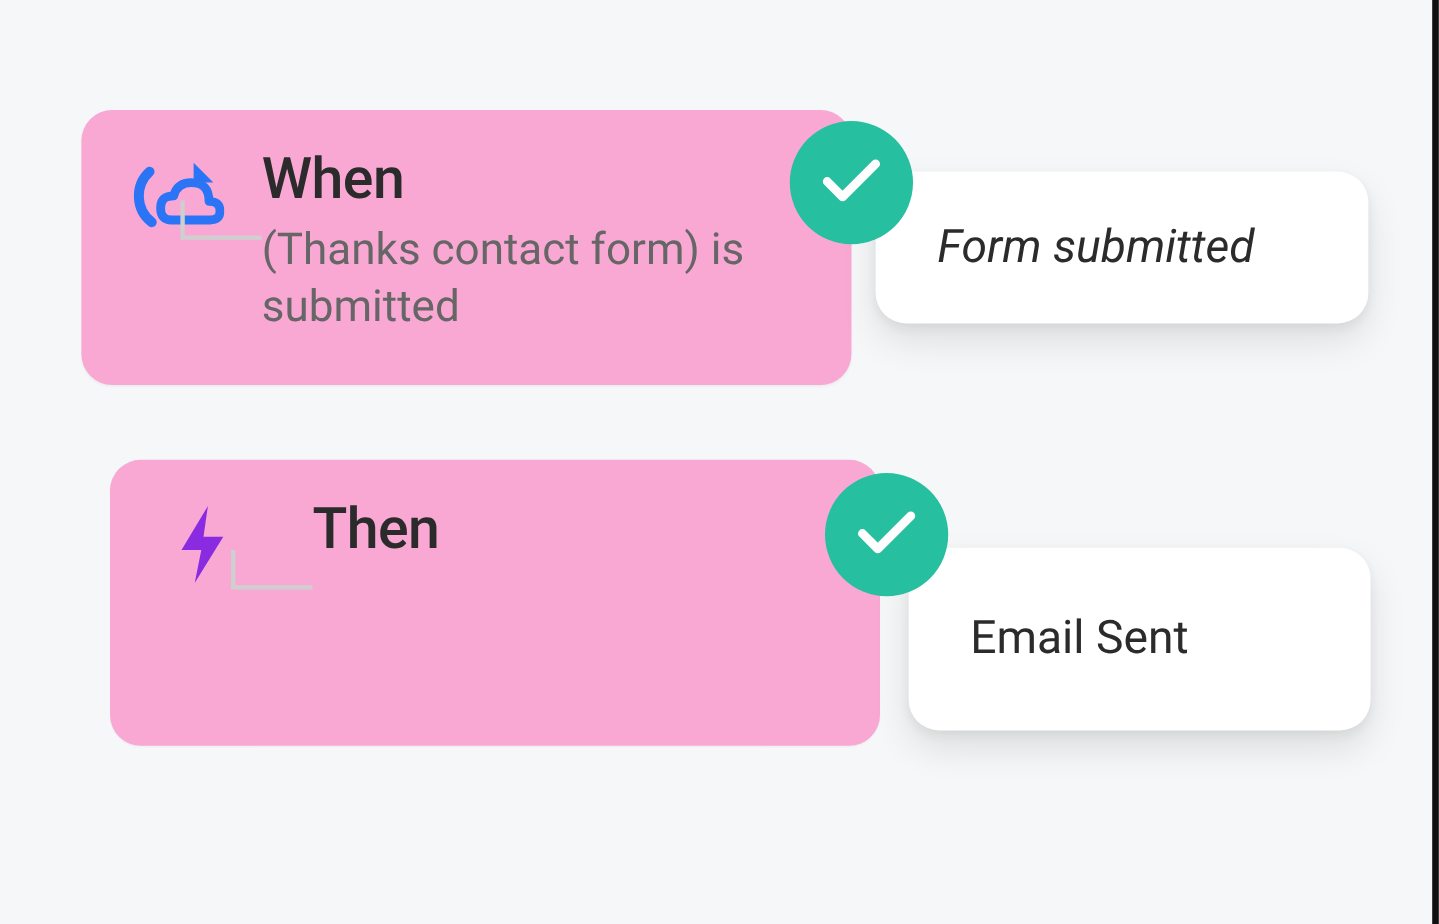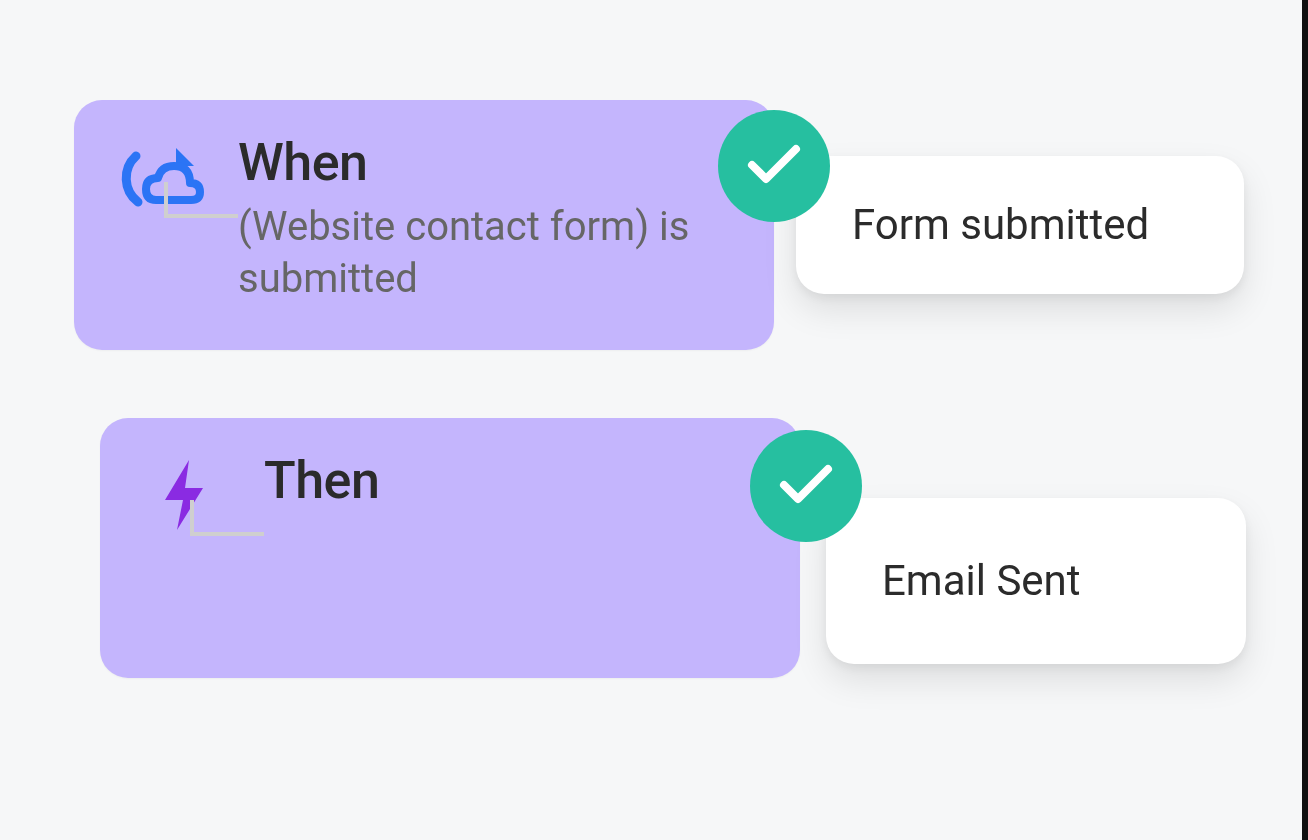--- a/index.html
+++ b/index.html
@@ -12,21 +12,21 @@
     position: relative;
     overflow: hidden;
   }
   .canvas {
     position: relative;
     width: 100%;
     height: 100%;
   }
   .rule-card {
     position: absolute;
-    background: #c4b5fd;
+    background: #f9a8d4;
     border-radius: 28px;
     padding: 34px 44px 40px 44px;
     display: flex;
     align-items: flex-start;
     box-shadow: 0 1px 2px rgba(0,0,0,0.04);
   }
   .rule-card .icon-wrap {
     width: 80px;
     flex: 0 0 80px;
     display: flex;
@@ -105,36 +105,36 @@
         </svg>
       </span>
     </div>
     <div class="text-wrap">
       <span class="elbow">
         <svg width="78" height="52" viewBox="0 0 78 52">
             <path d="M4 0 L4 34 L76 34" fill="none" stroke="#cfcfcf" stroke-width="4"></path>
           </svg>
       </span>
       <div class="title">When</div>
-      <div class="subtitle">(Website contact form) is submitted</div>
+      <div class="subtitle">(Thanks contact form) is submitted</div>
     </div>
   </div>
 
-  <div class="status-card" style="left:796px; top:156px; width:448px;">
+  <div class="status-card" style="left:796px; top:156px; width:448px;font-style:italic;">
     <div class="line">Form submitted</div>
   </div>
   <div class="check-badge" style="left:718px; top:110px;">
     <span>
       <svg width="54" height="42" viewBox="0 0 54 42">
           <path d="M5 22 L19 36 L49 6" fill="none" stroke="#ffffff" stroke-width="8" stroke-linecap="round" stroke-linejoin="round"></path>
         </svg>
     </span>
   </div>
 
-  <div class="rule-card" style="left:100px; top:418px; width:700px; height:260px;">
+  <div class="rule-card" style="left:100px; top:418px; width:700px; height:260px;gap:20px;">
     <div class="icon-wrap" style="justify-content:center;">
       <span>
         <svg width="46" height="74" viewBox="0 0 46 74">
             <path d="M28 2 L4 42 L22 42 L16 72 L42 30 L24 30 Z" fill="#8a2be2"></path>
           </svg>
       </span>
     </div>
     <div class="text-wrap">
       <span class="elbow">
         <svg width="78" height="52" viewBox="0 0 78 52">

